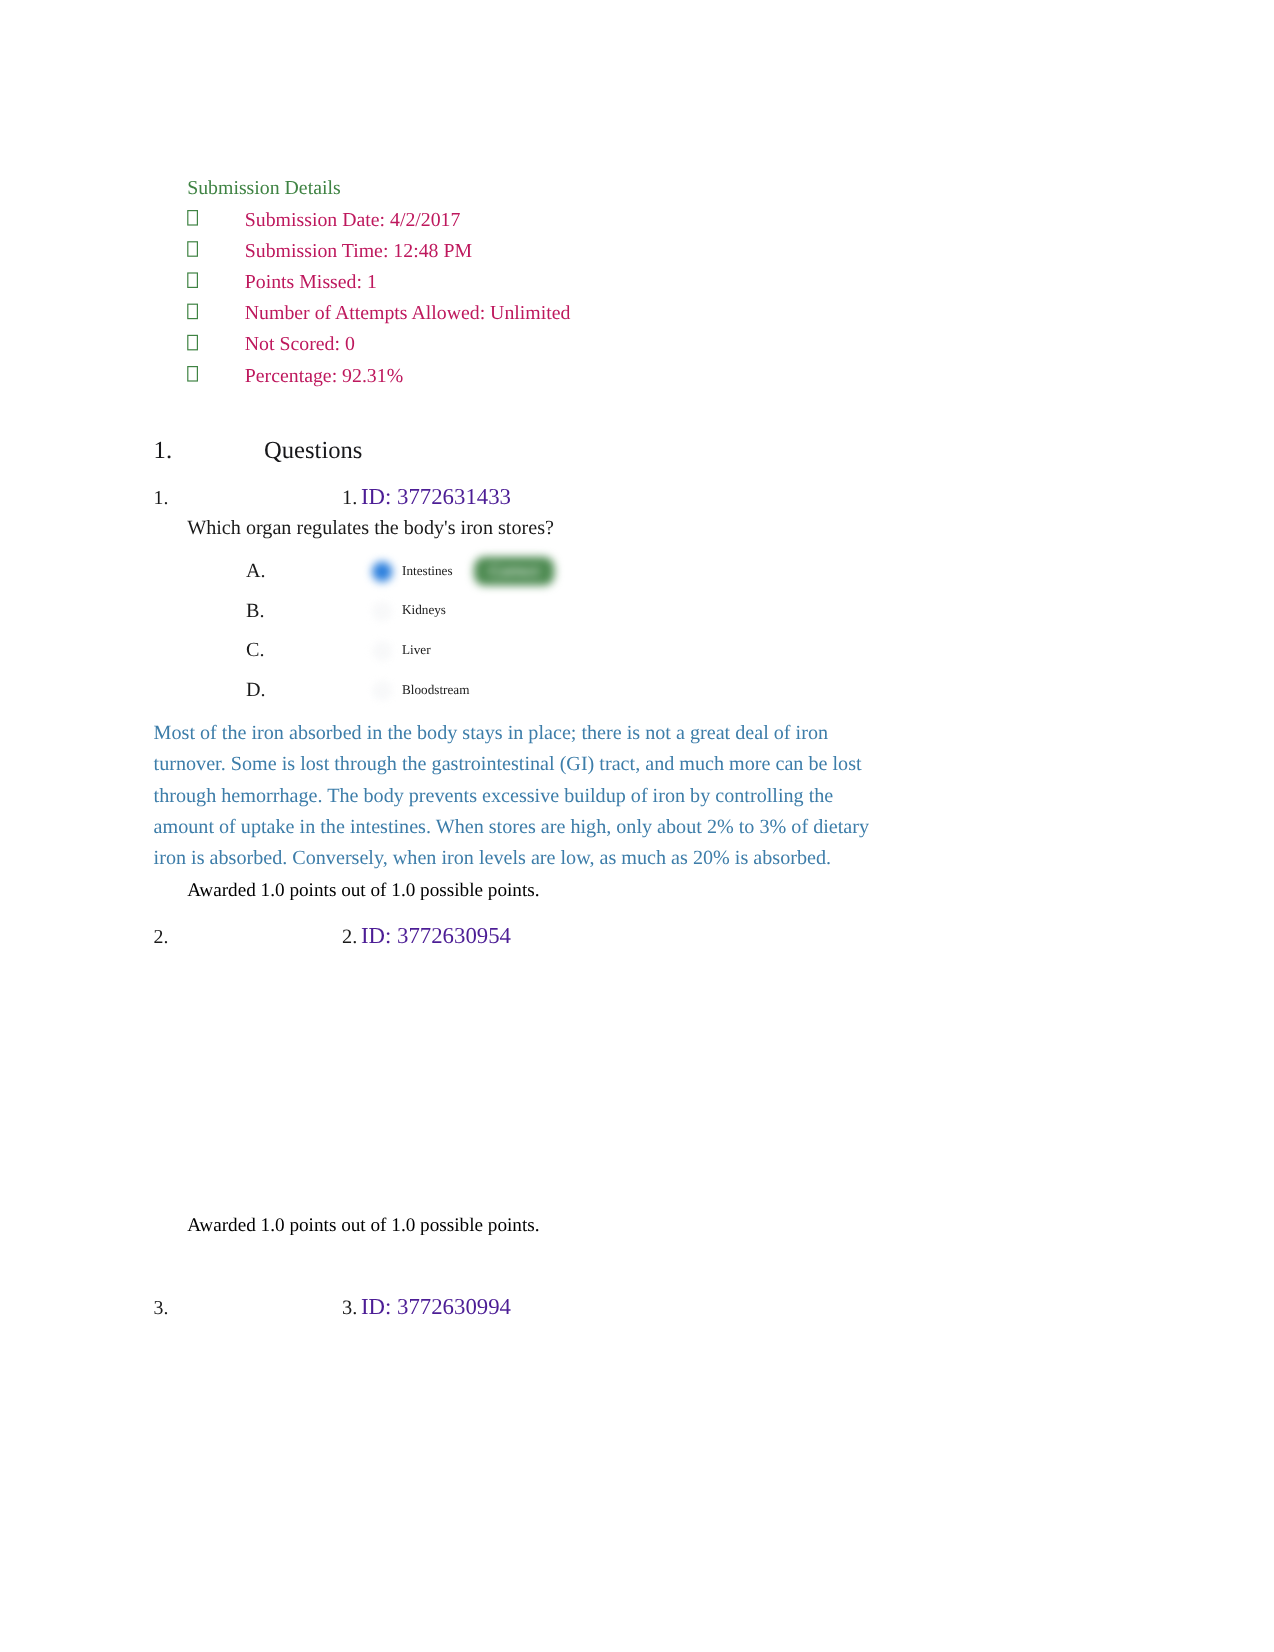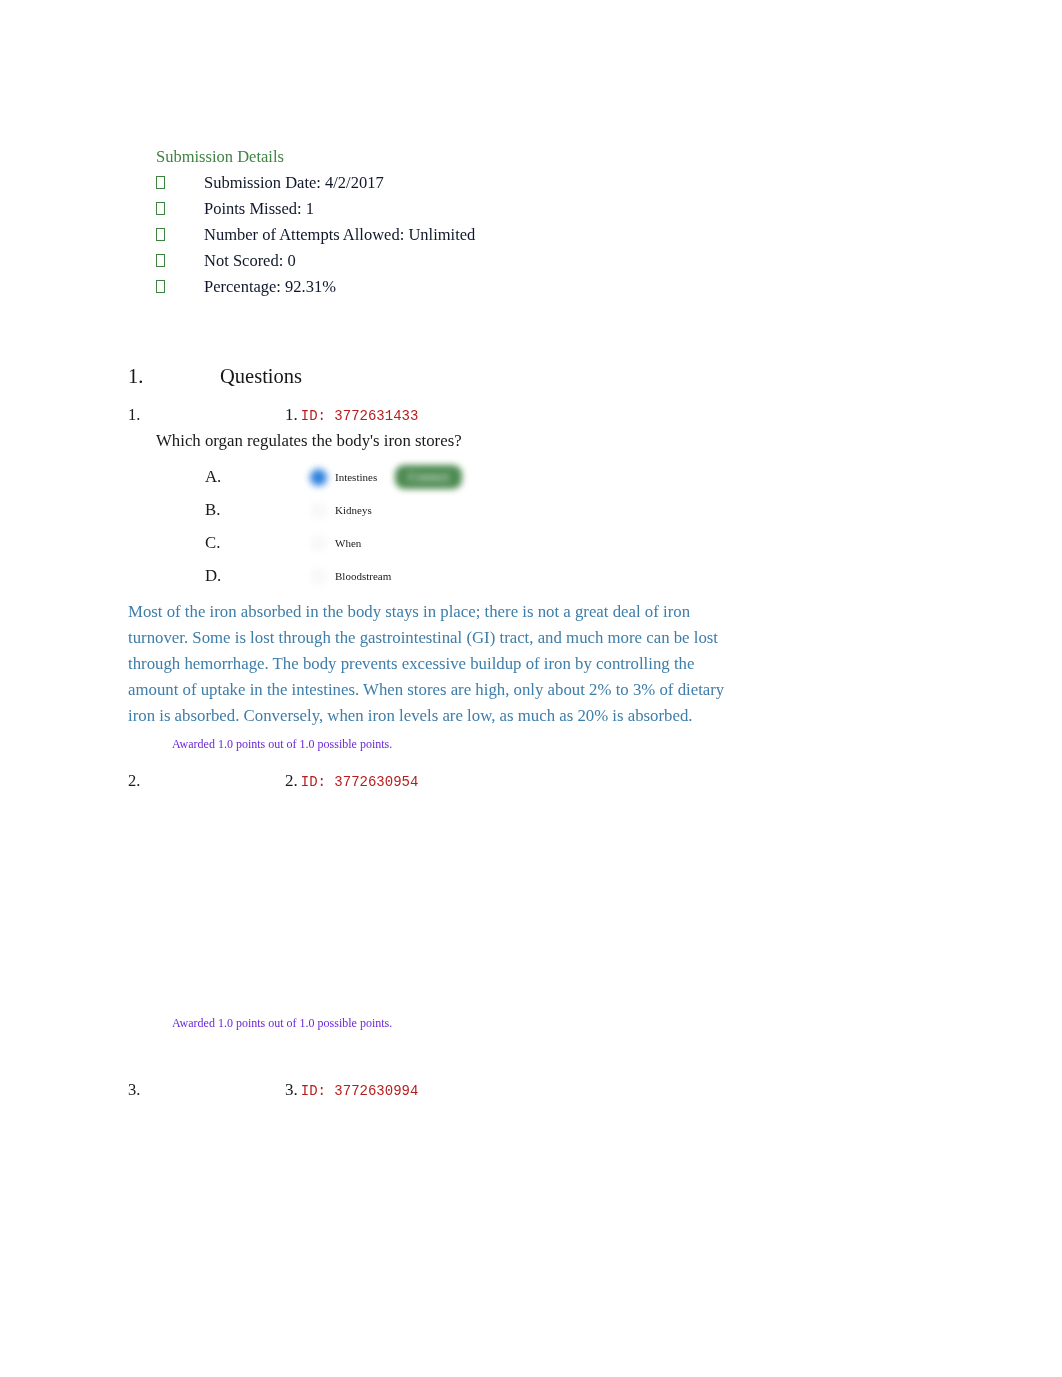--- a/index.html
+++ b/index.html
@@ -41,21 +41,21 @@
   }
   .details-list {
     list-style: none;
     margin: 0;
     padding: 0;
   }
   .details-item {
     display: flex;
     align-items: flex-end;
     font-size: 16.5px;
-    color: #0f172a;
+    color: #be185d;
     line-height: 26px;
     white-space: nowrap;
   }
   .bullet-box {
     display: inline-block;
     width: 48px;
     flex: 0 0 48px;
     color: #3f8343;
     font-family: "DejaVu Sans", sans-serif;
     font-size: 13px;
@@ -105,23 +105,22 @@
     flex: 0 0 157px;
     font-size: 16.5px;
     color: #1a1a1a;
   }
   .q-inner-num {
     font-size: 17px;
     color: #1a1a1a;
     padding-right: 3px;
   }
   .q-id {
-    font-size: 14px;
-    color: #b91c1c;
-    font-family: Liberation Mono, monospace;
+    font-size: 19px;
+    color: #4c1d95;
   }
   .q-stem {
     margin-left: 28px;
     width: 600px;
     font-size: 16.8px;
     line-height: 26.5px;
     color: #1a1a1a;
   }
 
   
@@ -183,40 +182,44 @@
 
   
   .explanation {
     margin-top: 6px;
     width: 600px;
     font-size: 16.8px;
     line-height: 26px;
     color: #3d7da9;
   }
   .awarded {
-    margin-left: 44px;
+    margin-left: 28px;
     margin-top: 2px;
-    font-size: 12px;
+    font-size: 16px;
     line-height: 26px;
-    color: #6d28d9;
+    color: #000000;
     white-space: nowrap;
   }
   .blank-gap { height: 214px; }
 </style>
 </head>
 <body>
 
 <div class="page">
 
   <div class="details-block">
     <div class="details-title">Submission Details</div>
     <ul class="details-list">
       <li class="details-item">
         <span class="bullet-box"><span class="bullet-glyph"></span></span>
         <span class="details-text">Submission Date: 4/2/2017</span>
+      </li>
+      <li class="details-item">
+        <span class="bullet-box"><span class="bullet-glyph"></span></span>
+        <span class="details-text">Submission Time: 12:48 PM</span>
       </li>
       <li class="details-item">
         <span class="bullet-box"><span class="bullet-glyph"></span></span>
         <span class="details-text">Points Missed: 1</span>
       </li>
       <li class="details-item">
         <span class="bullet-box"><span class="bullet-glyph"></span></span>
         <span class="details-text">Number of Attempts Allowed: Unlimited</span>
       </li>
       <li class="details-item">
@@ -257,21 +260,21 @@
         <span class="opt-radio">
           <span class="radio-dot"></span>
         </span>
         <span class="opt-label">Kidneys</span>
       </div>
       <div class="option-row">
         <span class="opt-letter">C.</span>
         <span class="opt-radio">
           <span class="radio-dot"></span>
         </span>
-        <span class="opt-label">When</span>
+        <span class="opt-label">Liver</span>
       </div>
       <div class="option-row">
         <span class="opt-letter">D.</span>
         <span class="opt-radio">
           <span class="radio-dot"></span>
         </span>
         <span class="opt-label">Bloodstream</span>
       </div>
     </div>
 

